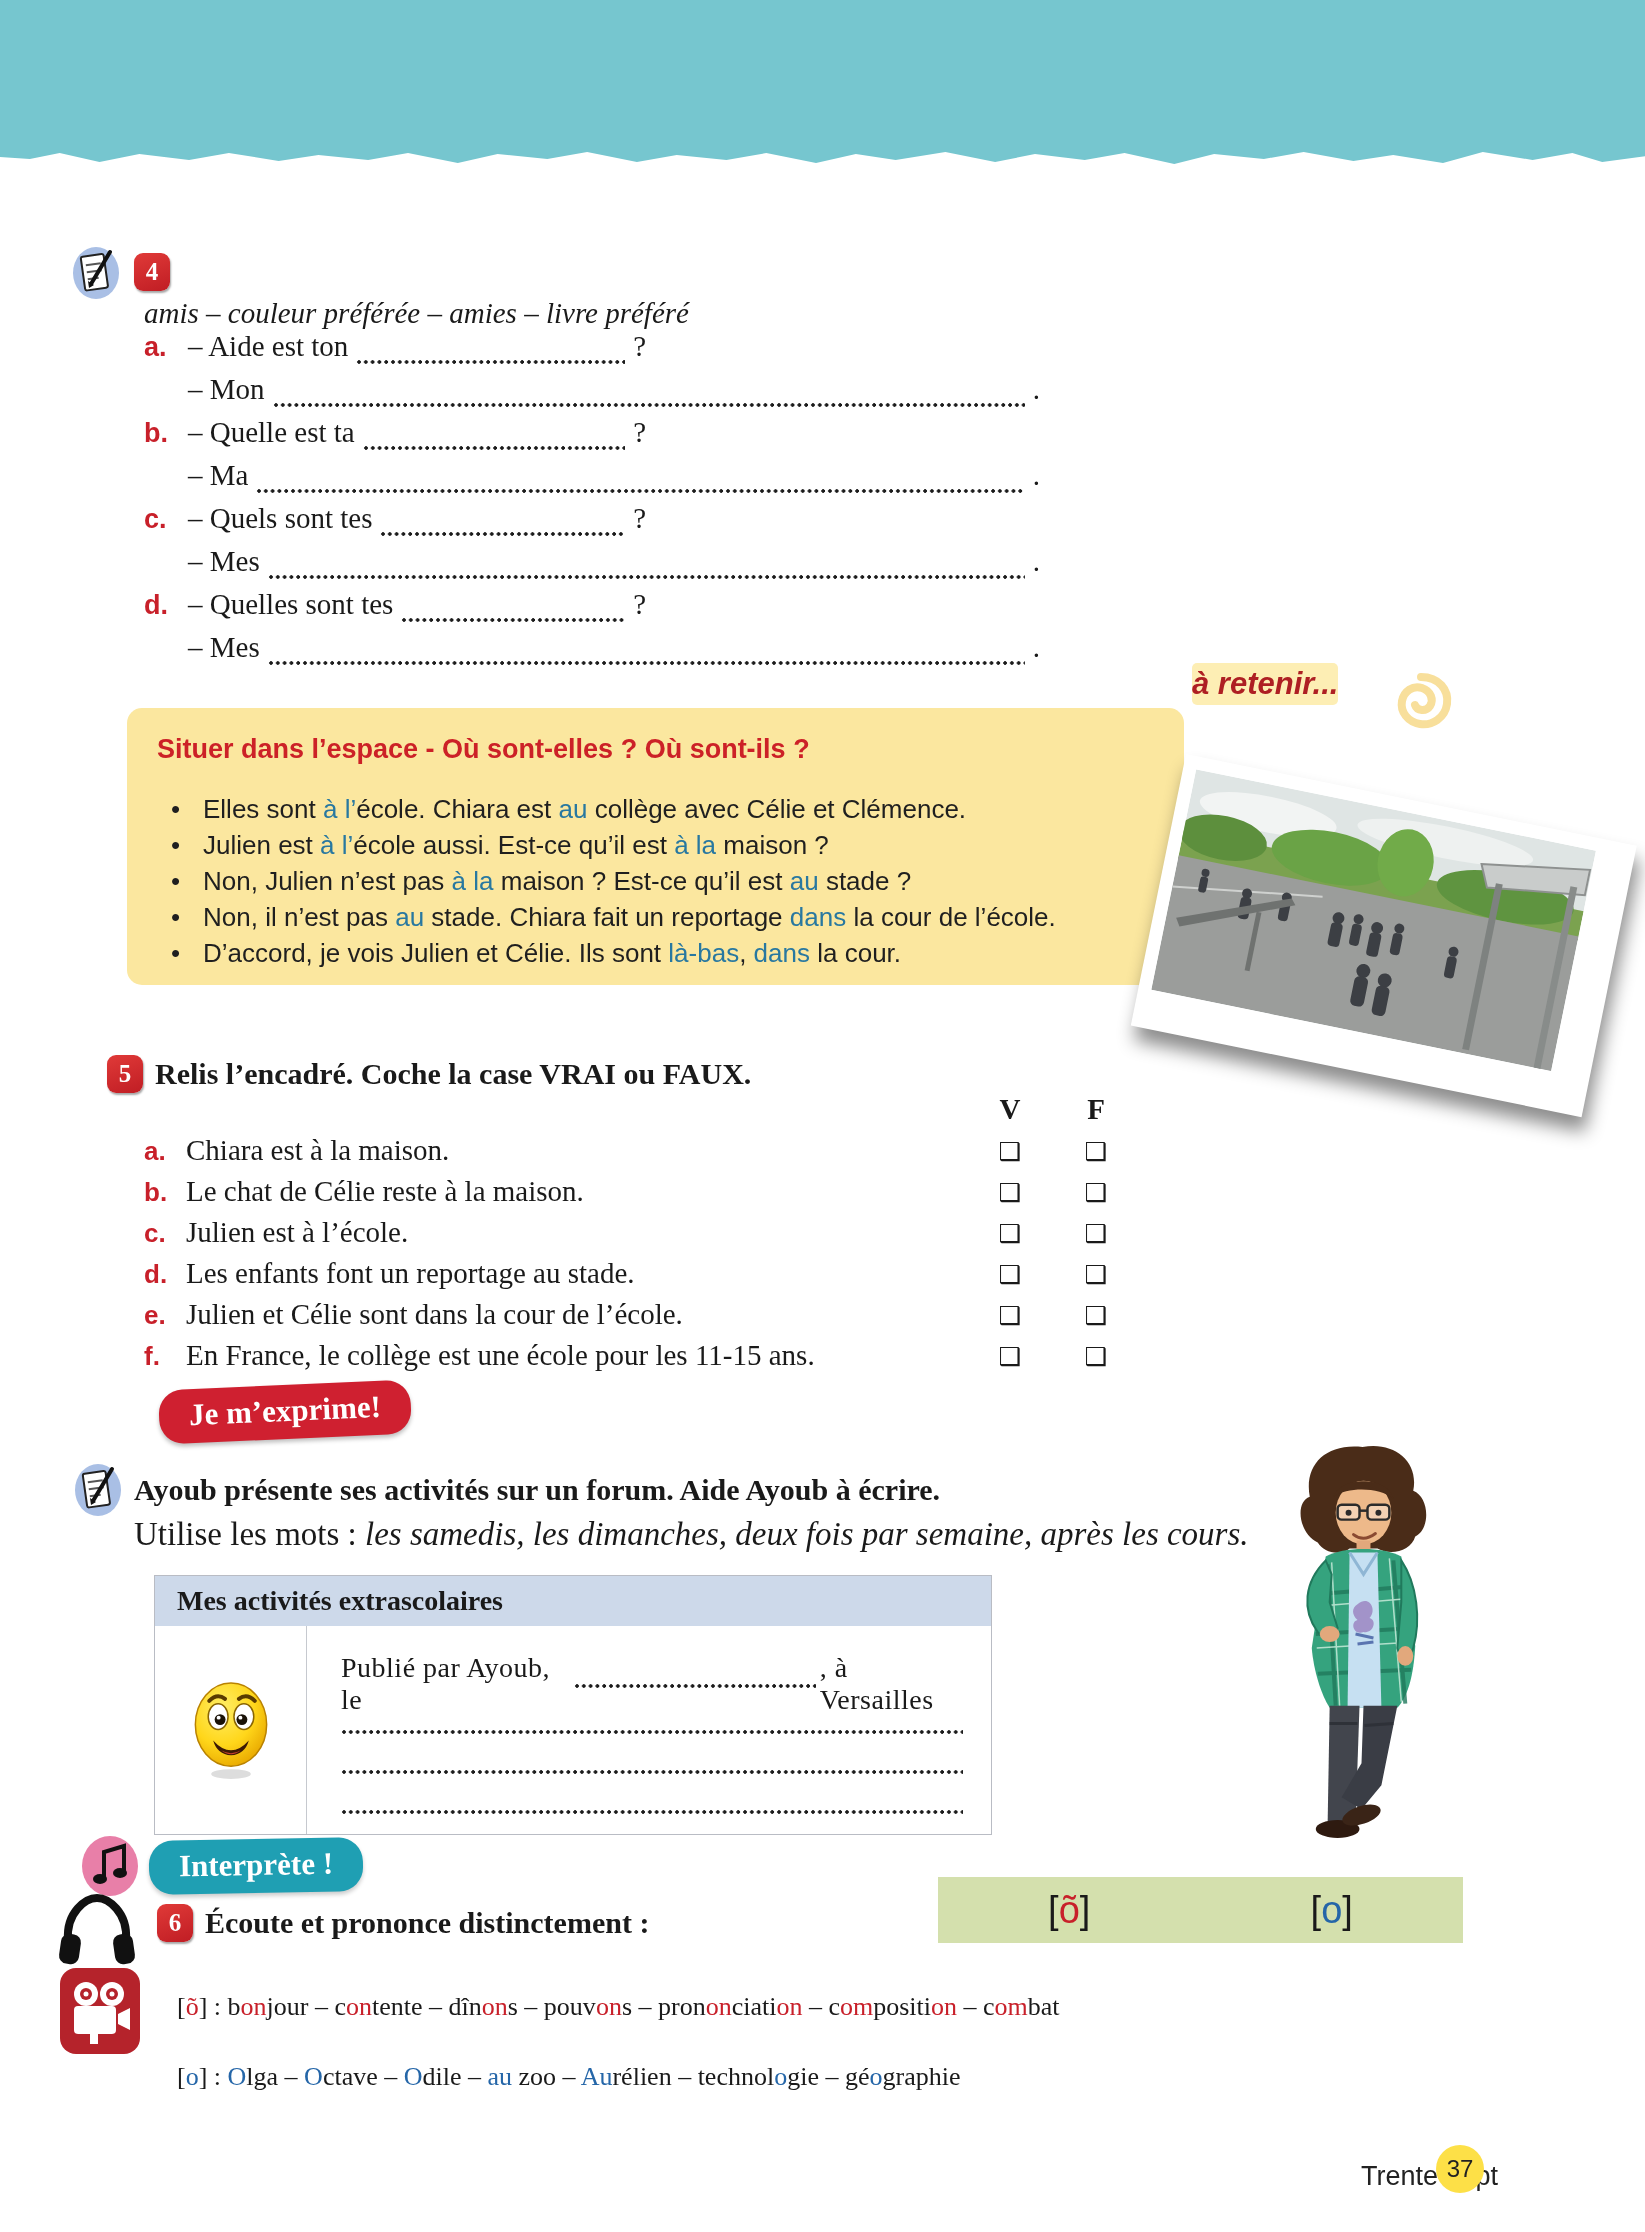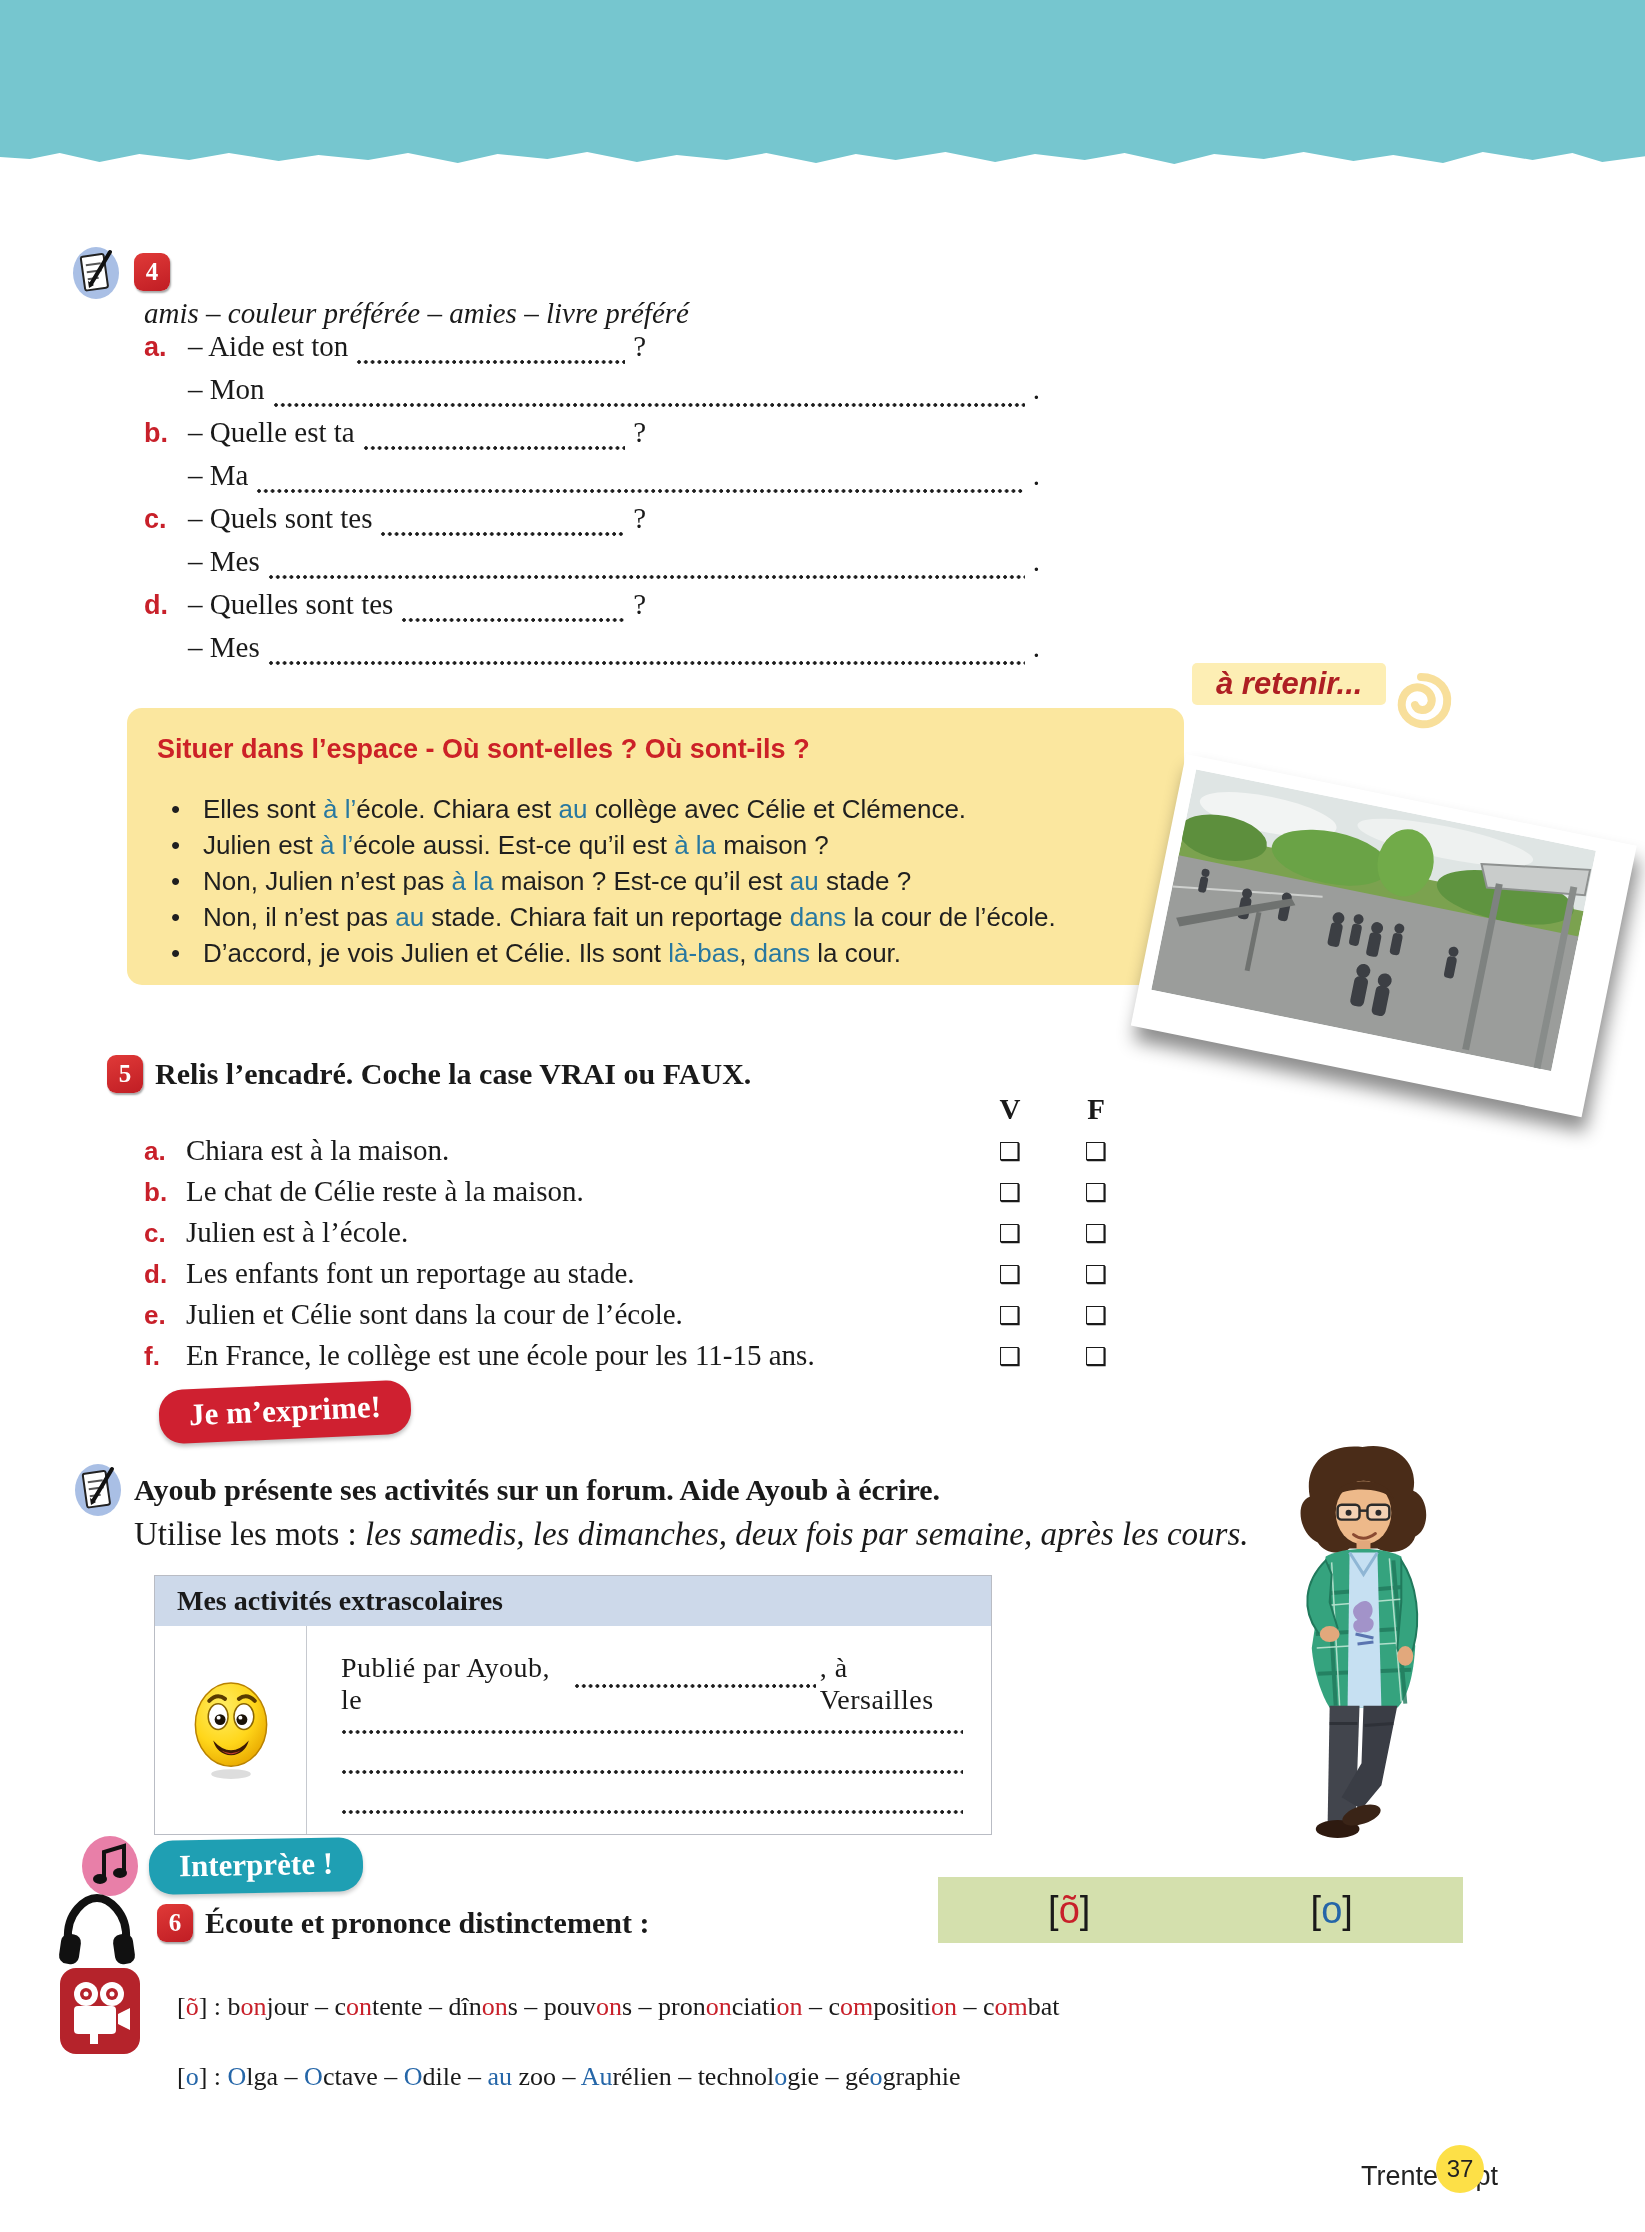--- a/index.html
+++ b/index.html
@@ -23,21 +23,21 @@
   .row{display:flex;align-items:baseline;height:43px;font-size:29px;}
   .row .letter{width:44px;color:#c8202a;font:bold 27px "Liberation Sans",sans-serif;}
   .dots{flex:1;margin:0 8px;height:8px;align-self:flex-end;margin-bottom:7px;
         background-image:radial-gradient(circle at 3px 4px,#1b1b1b 1.5px,transparent 2.1px);
         background-size:6.8px 8px;background-repeat:repeat-x;}
   .row.q{width:502px;}
   .row.a{width:896px;justify-content:center;}
 
   
   .retenir-label{font:bold italic 31px "Liberation Sans",sans-serif;color:#ae1f23;
-                 background:#fdeeb4;padding:3px 24px;border-radius:5px;}
+                 background:#fdeeb4;padding:3px 0;border-radius:5px;}
   .ybox{position:absolute;left:127px;top:708px;width:1057px;height:277px;background:#fbe79f;border-radius:15px;
         padding:26px 30px;box-sizing:border-box;}
   .ybox h3{margin:0;font:bold 27px "Liberation Sans",sans-serif;color:#cc2127;}
   .ybox ul{list-style:none;margin:26px 0 0 0;padding:0;}
   .ybox li{position:relative;padding-left:46px;font:26px "Liberation Sans",sans-serif;line-height:36px;color:#1f1f1f;}
   .ybox li::before{content:"•";position:absolute;left:14px;top:0;}
 
   
   .photo{position:absolute;left:1186px;top:754px;width:434px;height:251px;background:#fff;
          padding:13px;transform:rotate(11.5deg);transform-origin:top left;

